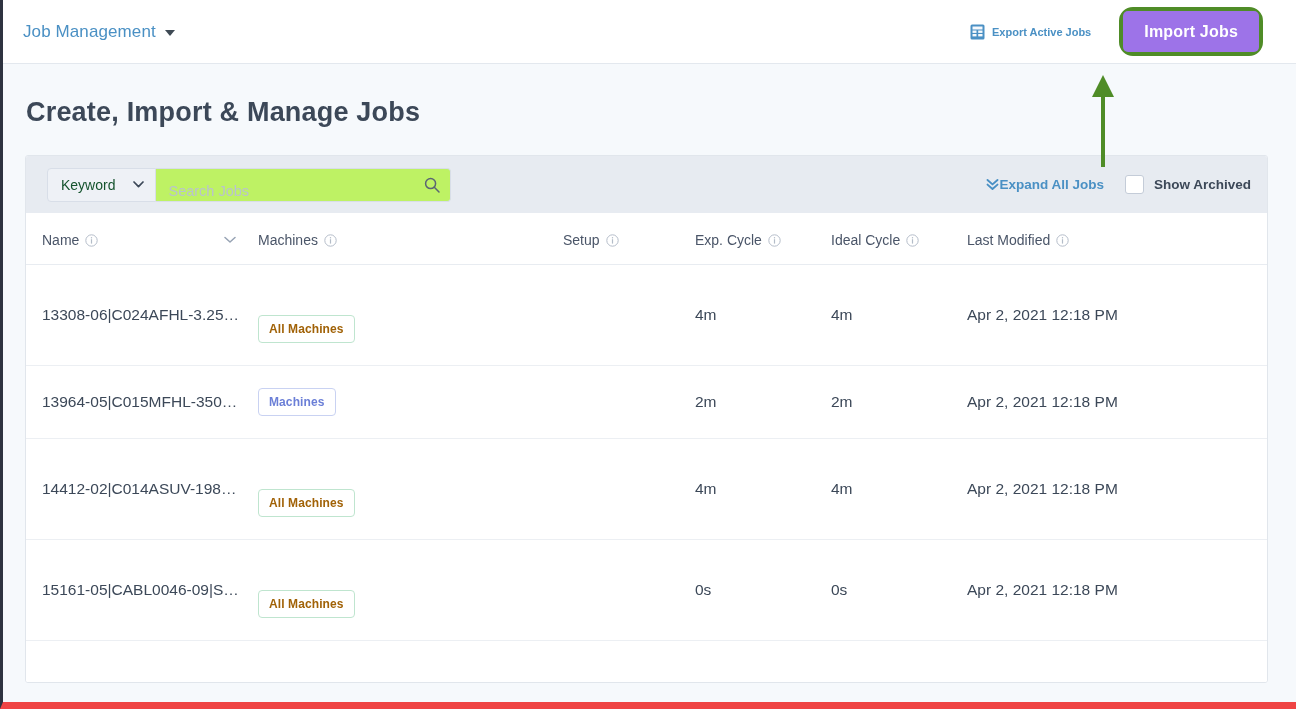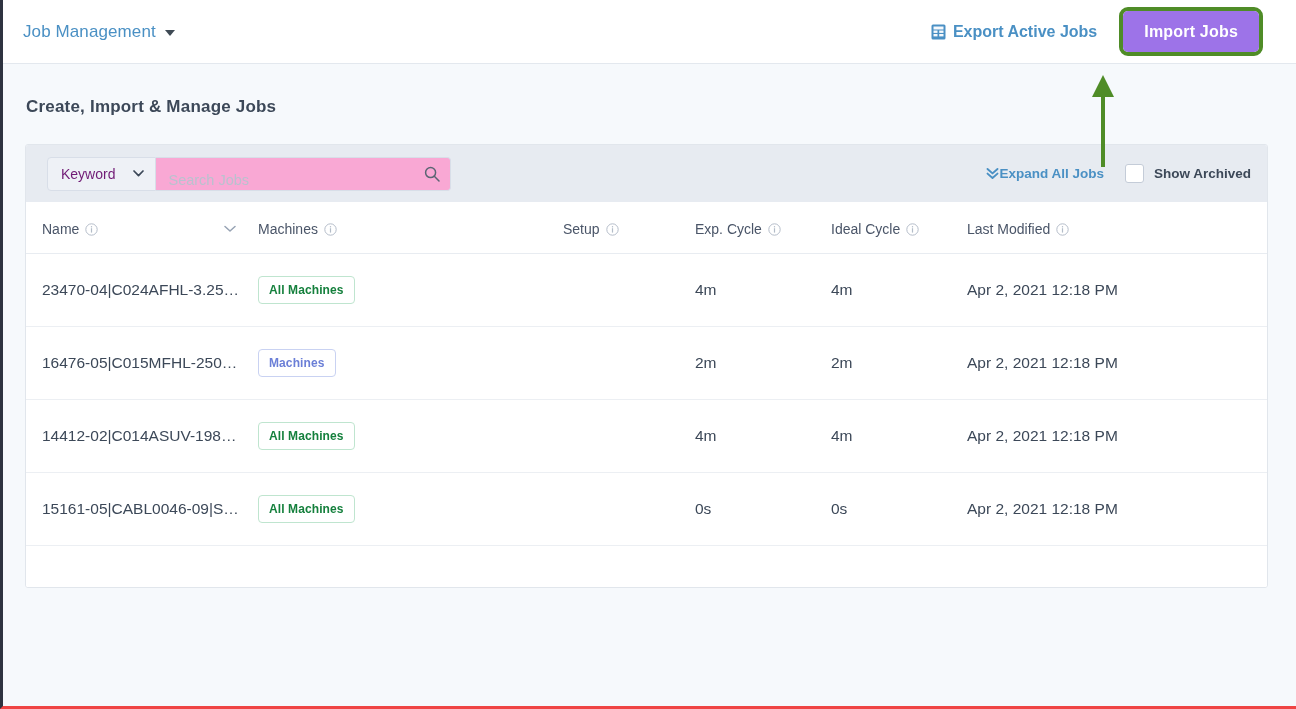--- a/index.html
+++ b/index.html
@@ -11,21 +11,21 @@
     font-family: "Liberation Sans", sans-serif;
     background: #ffffff;
   }
 
   #root {
     position: relative;
     width: 1296px;
     height: 709px;
     background: #f6f9fc;
     border-left: 3px solid #2e3340;
-    border-bottom: 3px solid #ef4444;
+    border-bottom: 7px solid #ef4444;
   }
 
   
   .topbar {
     height: 64px;
     background: #ffffff;
     border-bottom: 1px solid #e3e8ee;
     display: flex;
     align-items: center;
     padding: 0 33px 0 20px;
@@ -58,24 +58,24 @@
     display: flex;
     align-items: center;
     gap: 0;
   }
 
   .export-link {
     display: flex;
     align-items: center;
     gap: 7px;
     color: #4a90c4;
-    font-size: 16px;
-    font-weight: bold;
-    cursor: pointer;
-    margin-right: 22px;
+    font-size: 11px;
+    font-weight: bold;
+    cursor: pointer;
+    margin-right: 28px;
   }
   .sheet-icon { width: 15px; height: 16px; display: block; }
 
   .btn {
     border: none;
     border-radius: 5px;
     font-size: 16px;
     font-weight: bold;
     color: #ffffff;
     font-family: "Liberation Sans", sans-serif;
@@ -89,39 +89,39 @@
   }
   .btn-add {
     background: #2f9e63;
     padding: 0 22px;
     margin-left: 14px;
   }
 
   
   .highlight-wrap {
     border: 4px solid #4f8c27;
-    border-radius: 9px;
+    border-radius: 14px;
     padding: 0;
     display: inline-flex;
   }
 
   
   .annot-arrow {
     position: absolute;
     left: 1083px;
     top: 72px;
     width: 34px;
     height: 95px;
     pointer-events: none;
     z-index: 6;
   }
 
   
   .page-title {
-    font-size: 17px;
+    font-size: 27px;
     color: #3c4858;
     font-weight: bold;
     padding: 33px 0 0 23px;
     letter-spacing: .2px;
   }
 
   .card {
     margin: 27px 28px 0 22px;
     background: #ffffff;
     border: 1px solid #e1e6ec;
@@ -144,37 +144,37 @@
     background: #eef1f6;
     border: 1px solid #d8dee8;
     border-radius: 4px 0 0 4px;
     height: 34px;
     display: flex;
     align-items: center;
     gap: 18px;
     padding: 0 11px 0 13px;
     cursor: pointer;
     font-size: 14px;
-    color: #701a75;
+    color: #14532d;
   }
   .chev {
     width: 11px; height: 7px; display: block;
   }
 
   .search-input-wrap {
     position: relative;
     width: 295px;
   }
   .search-input {
     width: 100%;
     height: 34px;
     border: 1px solid #d8dee8;
     border-left: none;
     border-radius: 0 4px 4px 0;
-    background: #f9a8d4;
+    background: #bef264;
     padding: 12px 36px 0 12px;
     font-size: 14.5px;
     font-family: "Liberation Sans", sans-serif;
     color: #3c4858;
     outline: none;
   }
   .search-input::placeholder { color: #b9c2cf; }
   .mag-icon {
     position: absolute;
     right: 11px;
@@ -255,21 +255,21 @@
 
   .badge {
     display: inline-block;
     border-radius: 4px;
     background: #ffffff;
     font-size: 12px;
     font-weight: bold;
     padding: 6px 10px 6px 10px;
     letter-spacing: .1px;
   }
-  .badge-all     { color: #15803d; border: 1px solid #bfe5cf; }
+  .badge-all     { color: #a16207; border: 1px solid #bfe5cf; margin-top: 28px; }
   .badge-single  { color: #6b7fd7; border: 1px solid #c9d2f2; }
   .badge-custom  { color: #9d73e8; border: 1px solid #ddcdf7; }
 
   
   .table-footer {
     display: flex;
     align-items: center;
     padding: 19px 22px 22px 16px;
     background: #ffffff;
   }
@@ -418,29 +418,29 @@
                 <circle cx="6.5" cy="6.5" r="5.7" stroke="#97a3b4" stroke-width="1" fill="none"></circle>
                 <rect x="5.9" y="5.2" width="1.2" height="4.4" fill="#97a3b4"></rect>
                 <rect x="5.9" y="3.1" width="1.2" height="1.3" fill="#97a3b4"></rect>
               </svg>
             </div>
           </th>
         </tr>
       </thead>
       <tbody id="jobs-tbody">
           <tr>
-            <td class="name-cell">23470-04|C024AFHL-3.25…</td>
+            <td class="name-cell">13308-06|C024AFHL-3.25…</td>
             <td><span class="badge badge-all">All Machines</span></td>
             <td></td>
             <td>4m</td>
             <td>4m</td>
             <td>Apr 2, 2021 12:18 PM</td>
           </tr>
           <tr>
-            <td class="name-cell">16476-05|C015MFHL-250…</td>
+            <td class="name-cell">13964-05|C015MFHL-350…</td>
             <td><span class="badge badge-single">Machines</span></td>
             <td></td>
             <td>2m</td>
             <td>2m</td>
             <td>Apr 2, 2021 12:18 PM</td>
           </tr>
           <tr>
             <td class="name-cell">14412-02|C014ASUV-198…</td>
             <td><span class="badge badge-all">All Machines</span></td>
             <td></td>

